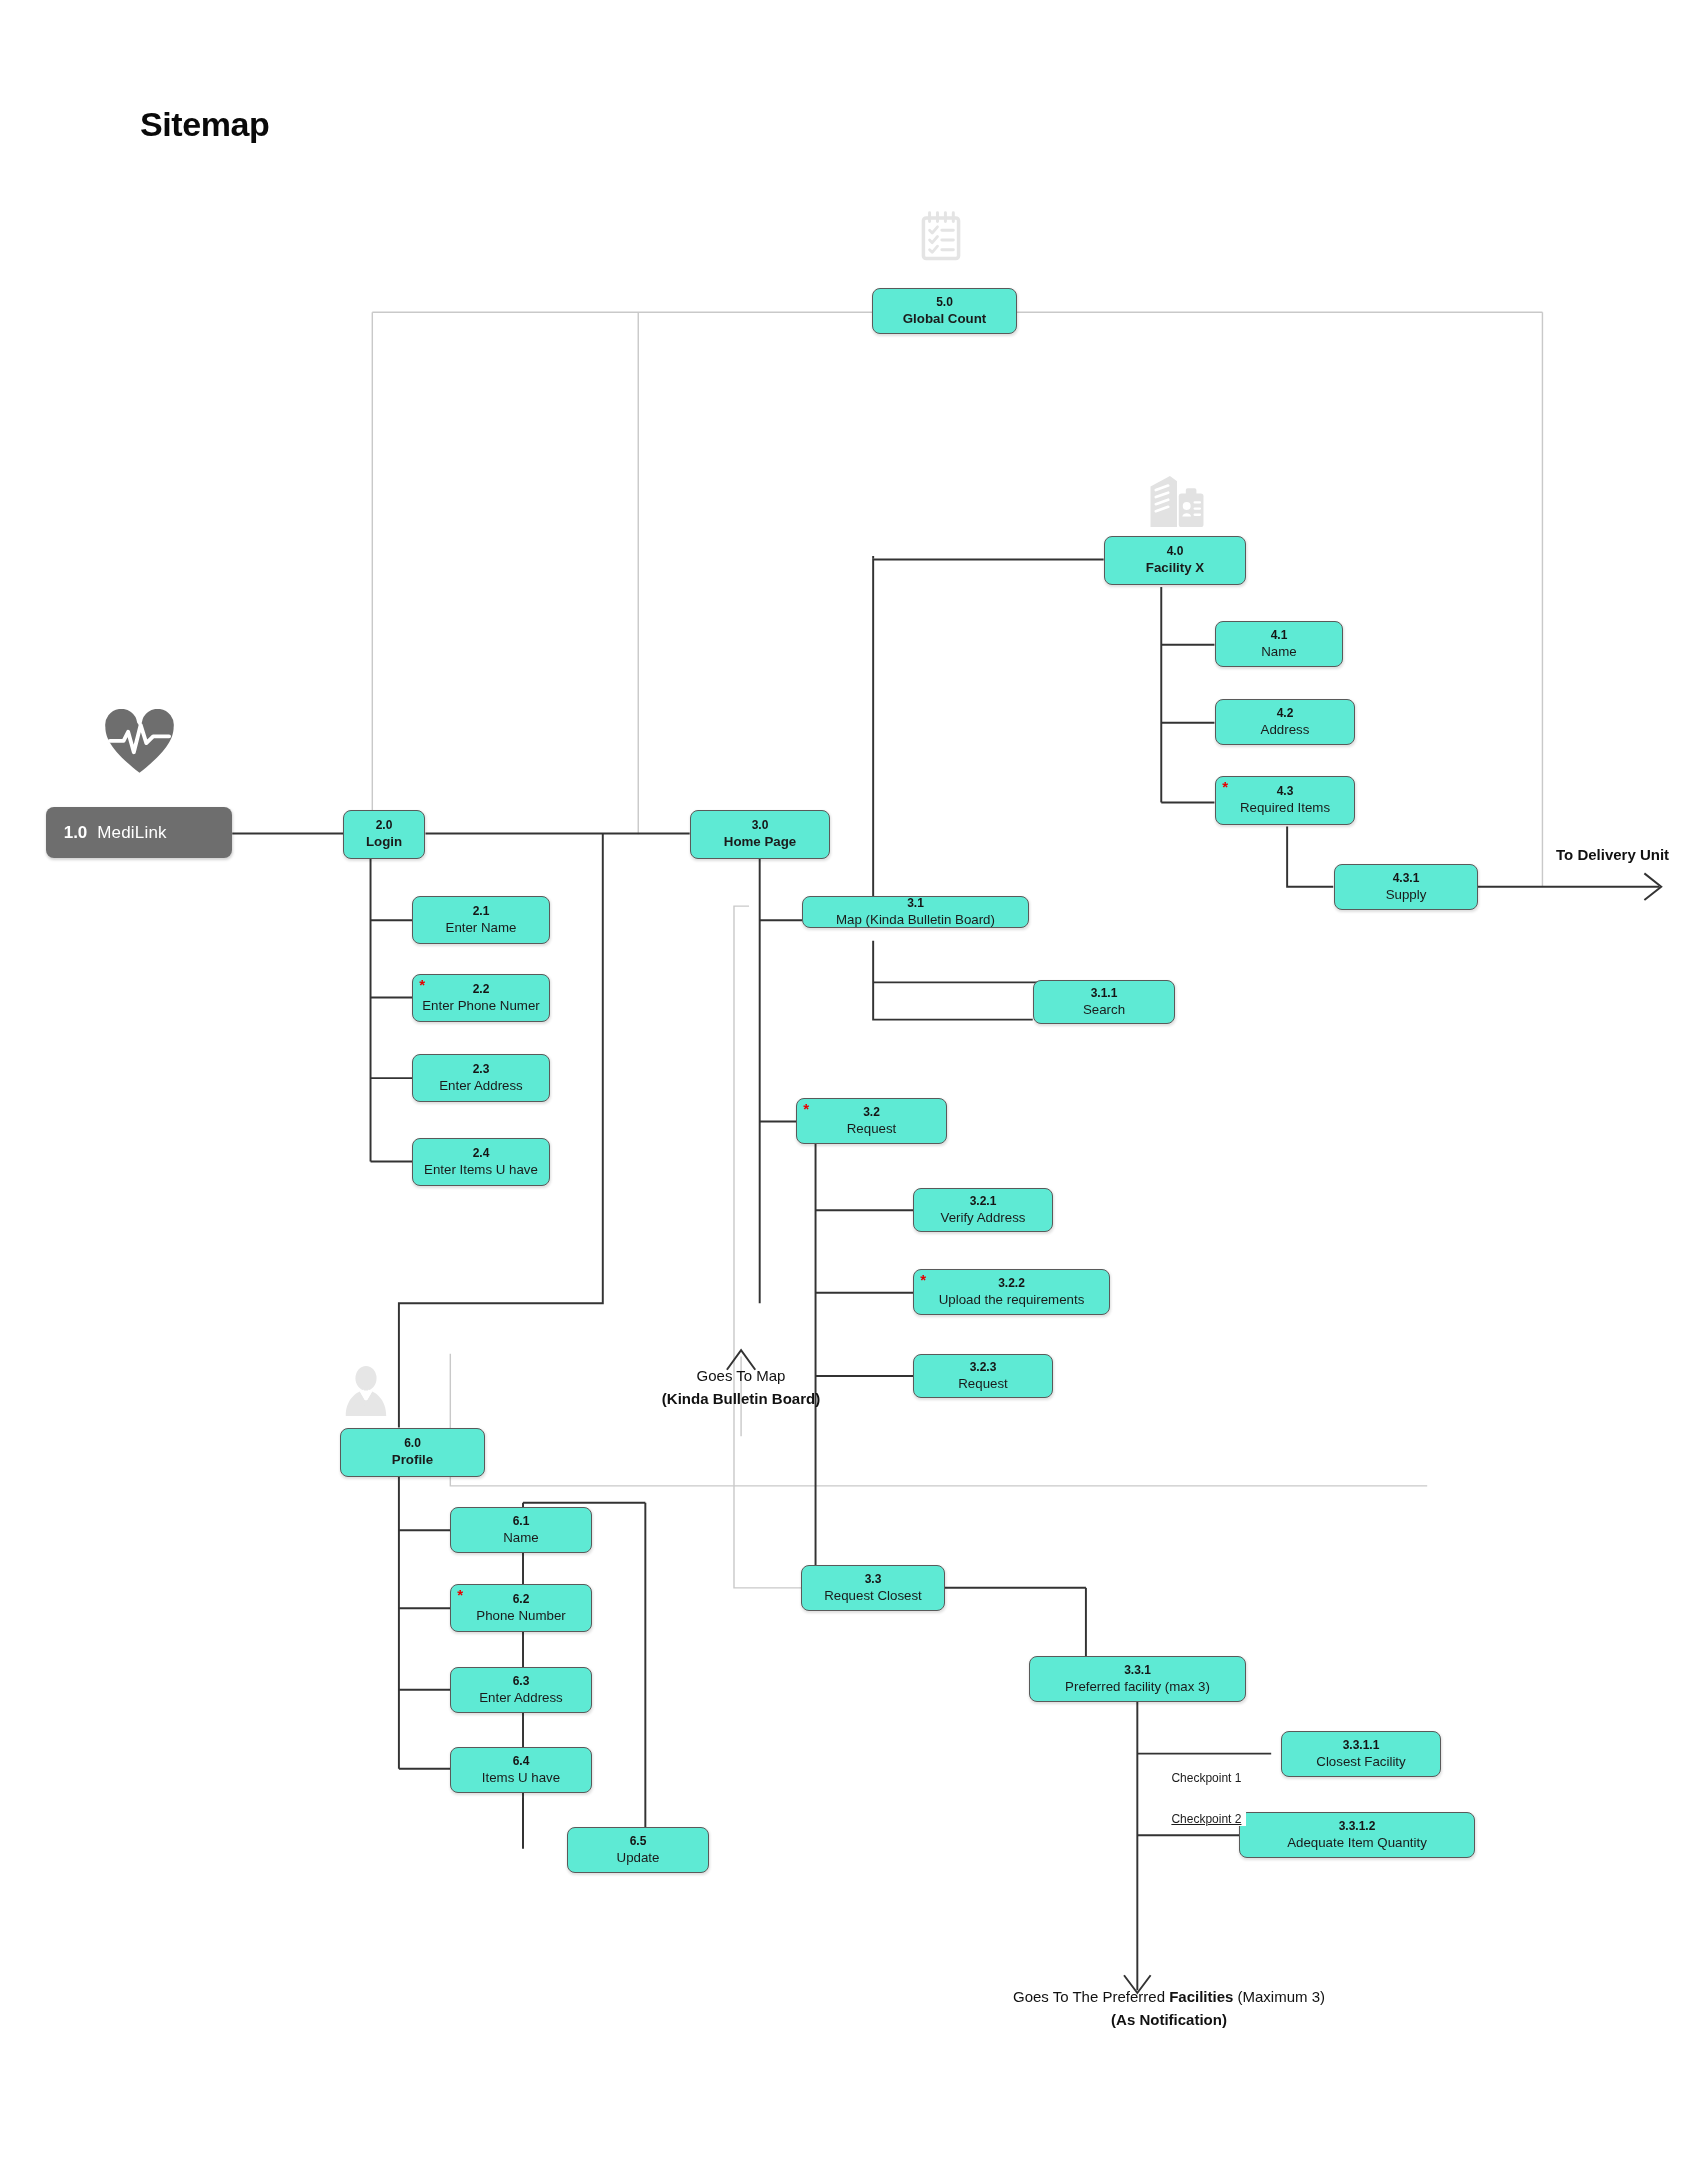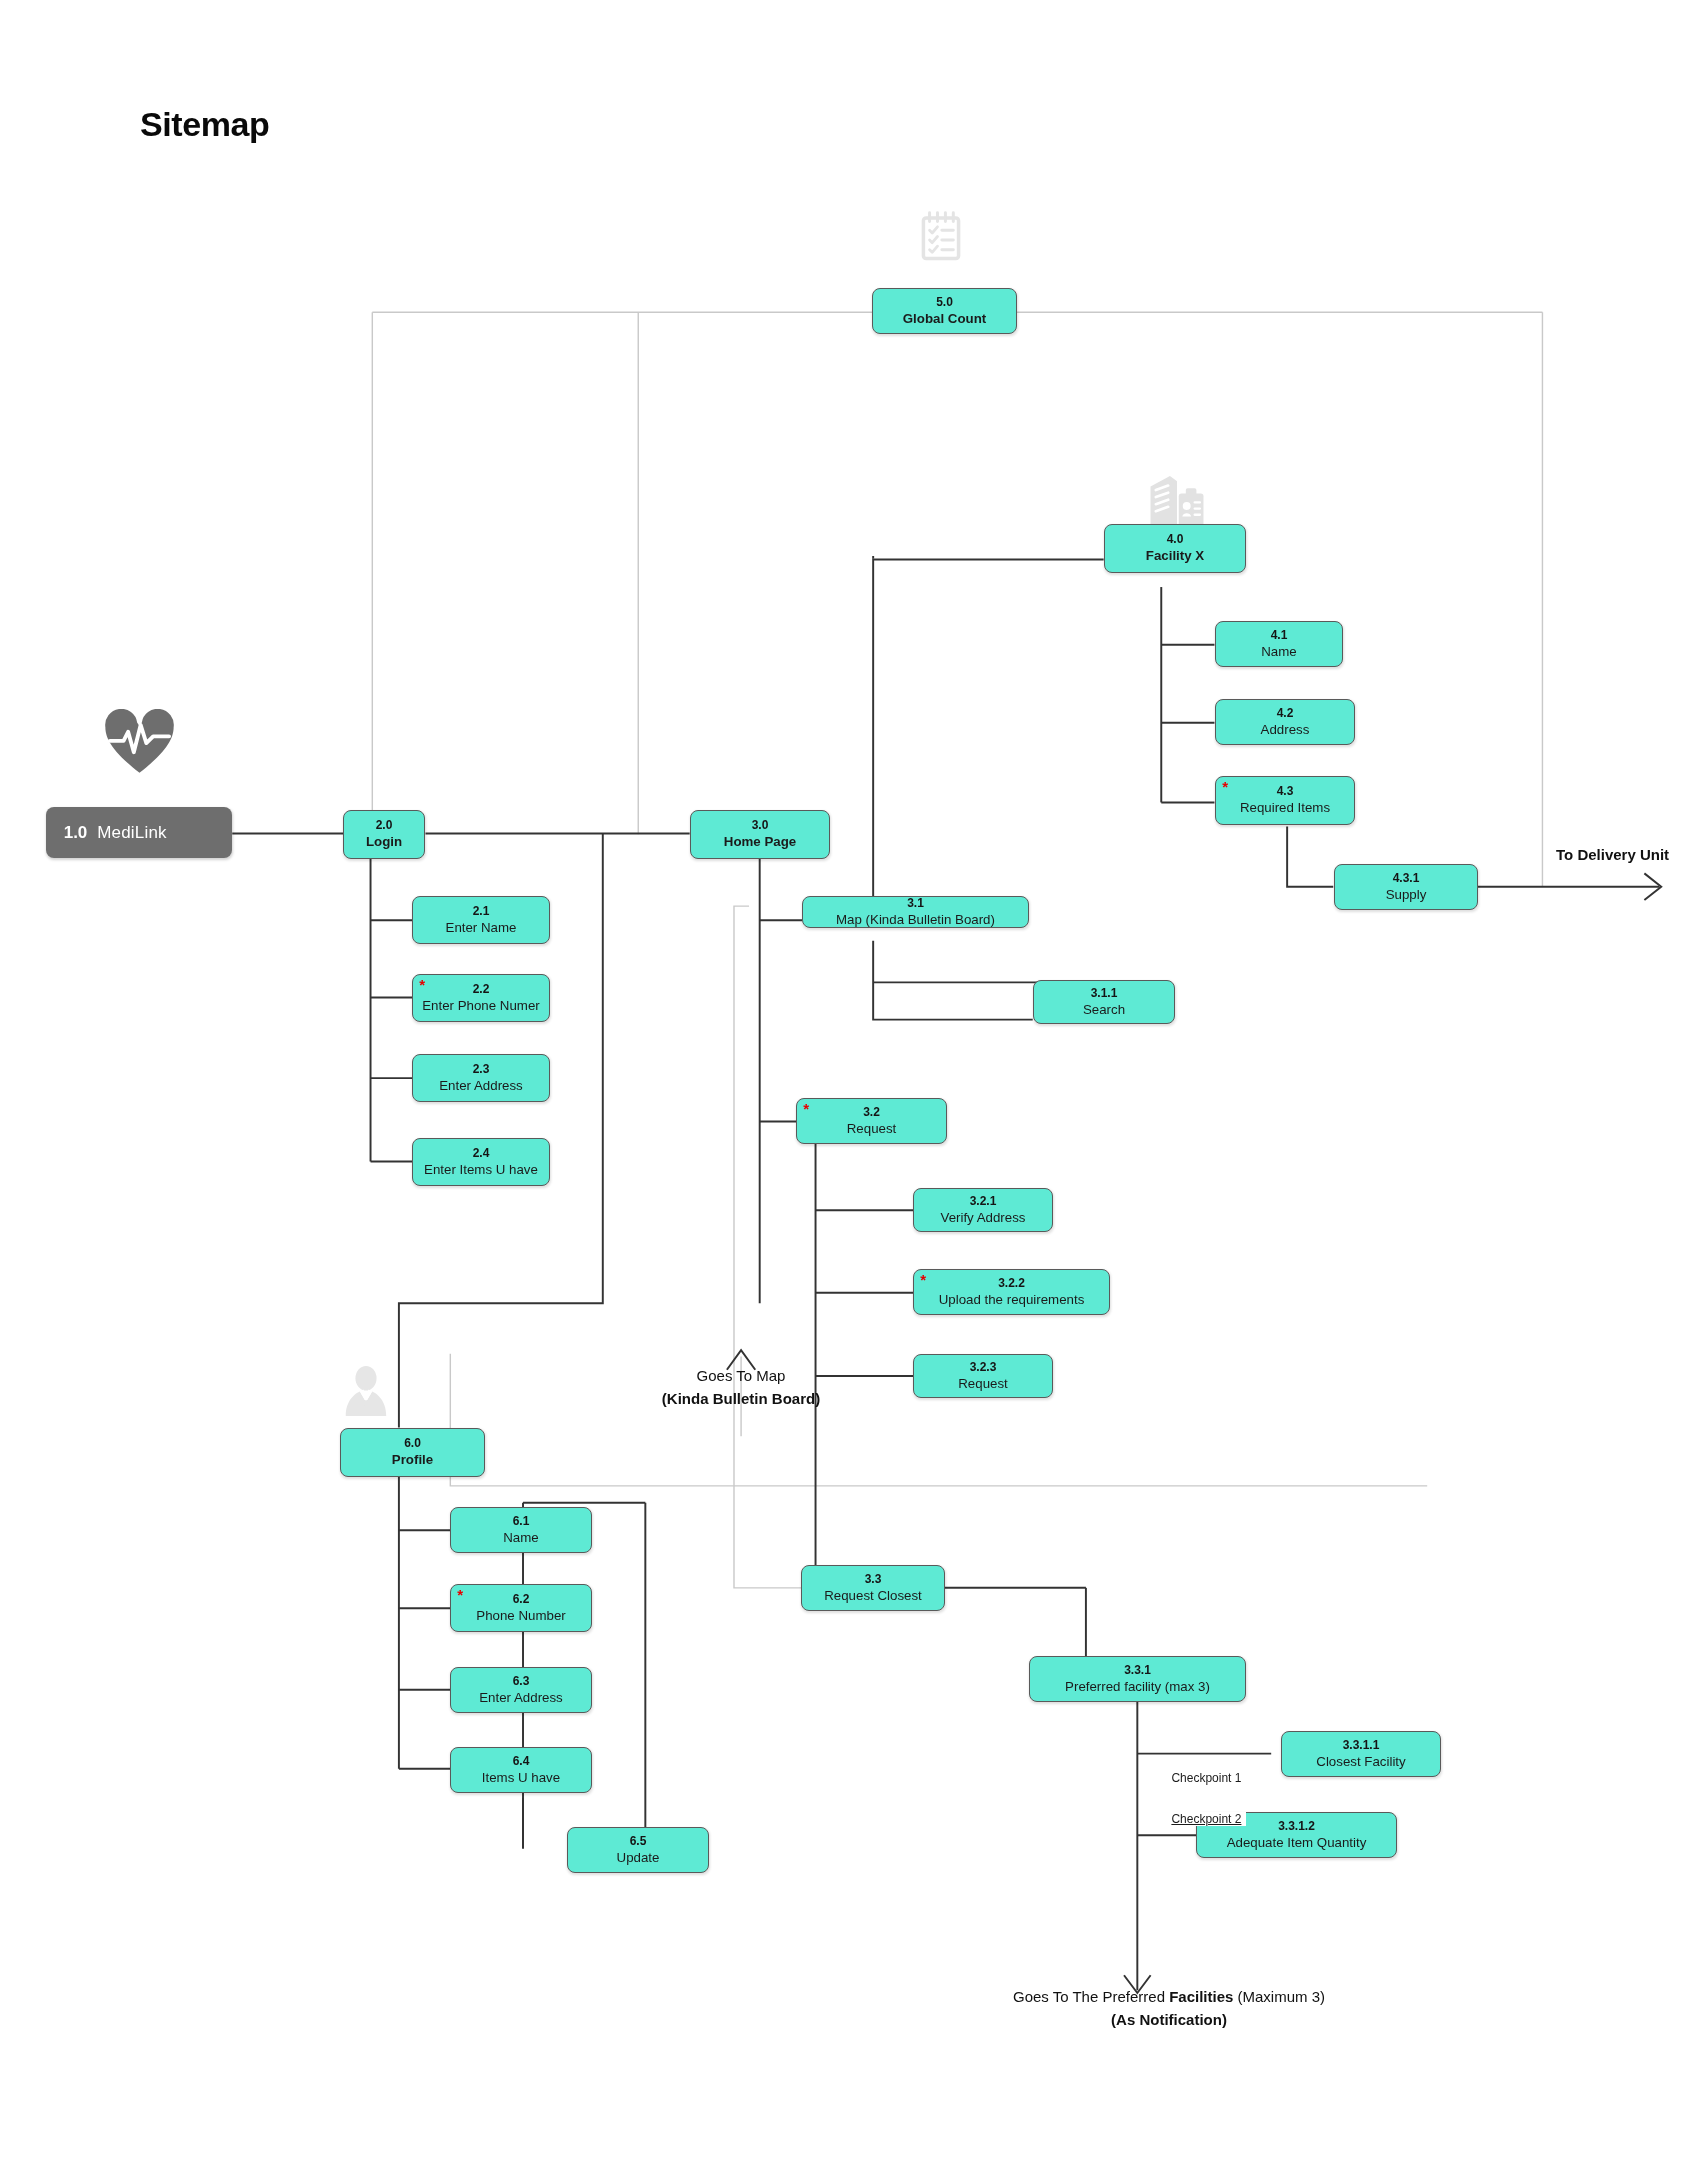--- a/index.html
+++ b/index.html
@@ -323,26 +323,26 @@
   <div class="node" id="n331" style="left:1029px; top:1656px; width:217px; height:46px;">
     <span class="num">3.3.1</span>
     <span class="lbl">Preferred facility (max 3)</span>
   </div>
 
   <div class="node" id="n3311" style="left:1271px; top:1731px; width:160px; height:46px;margin-left:10px;">
     <span class="num">3.3.1.1</span>
     <span class="lbl">Closest Facility</span>
   </div>
 
-  <div class="node" id="n3312" style="left:1196px; top:1812px; width:201px; height:46px;">
+  <div class="node" id="n3312" style="left:1239px; top:1812px; width:236px; height:46px;">
     <span class="num">3.3.1.2</span>
     <span class="lbl">Adequate Item Quantity</span>
   </div>
 
-  <div class="node lvl1" id="n40" style="left:1104px; top:524px; width:142px; height:49px;">
+  <div class="node lvl1" id="n40" style="left:1104px; top:536px; width:142px; height:49px;">
     <span class="num">4.0</span>
     <span class="lbl">Facility X</span>
   </div>
 
   <div class="node" id="n41" style="left:1215px; top:621px; width:128px; height:46px;">
     <span class="num">4.1</span>
     <span class="lbl">Name</span>
   </div>
 
   <div class="node" id="n42" style="left:1215px; top:699px; width:140px; height:46px;">

